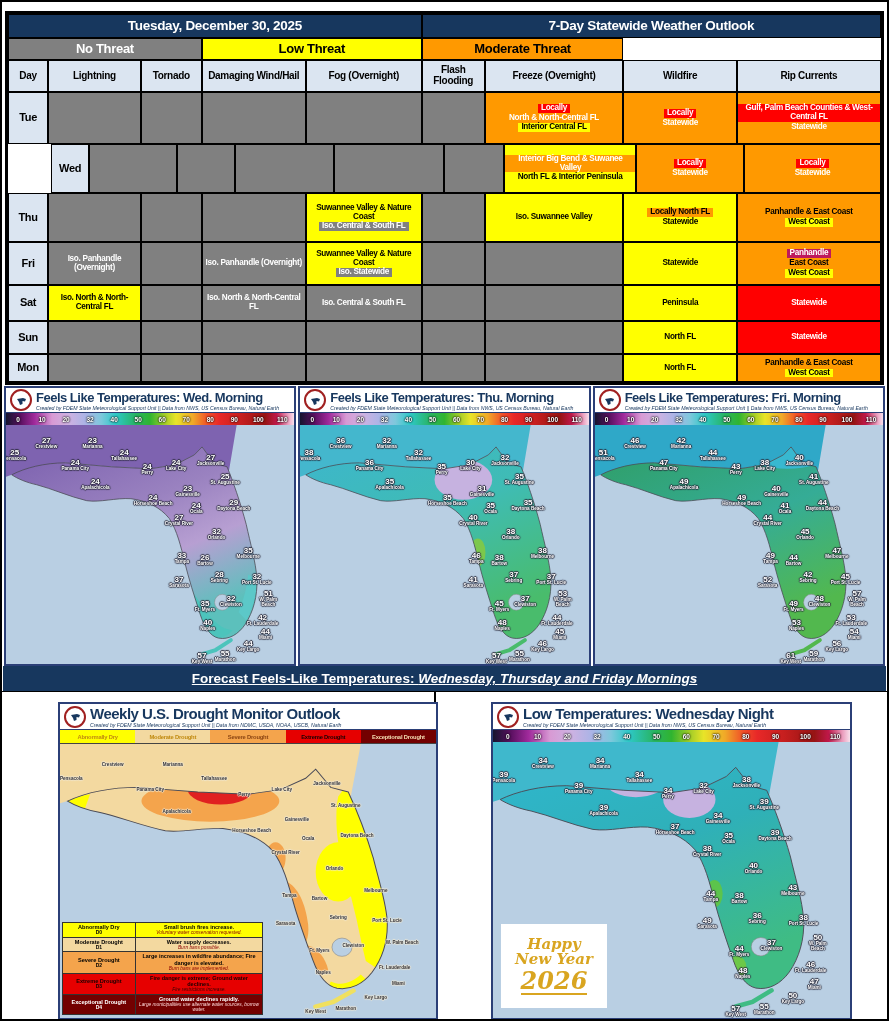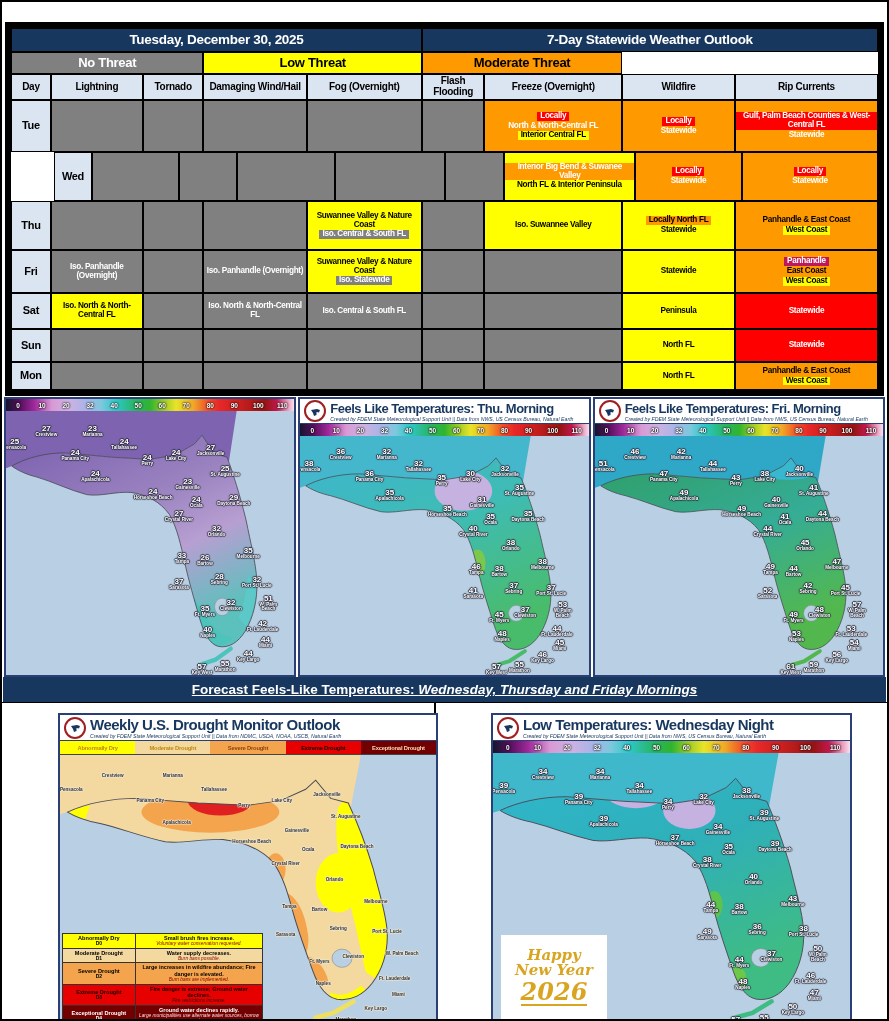--- a/index.html
+++ b/index.html
@@ -1,19 +1,19 @@
 <!DOCTYPE html>
 <html><head>
 <meta charset="utf-8">
 <style>
   html,body{margin:0;padding:0;background:#fff;}
   body{font-family:"Liberation Sans",sans-serif;-webkit-font-smoothing:antialiased;}
   .sheet{width:885px;height:1017px;border:2px solid #000;background:#fff;position:relative;overflow:hidden;}
   
-  .wx-table{margin:20px 3px 1px 3px;border:6px solid #000000;}
+  .wx-table{margin:9px 3px 1px 3px;border:3px solid #000000;}
   .grid9{display:grid;grid-template-columns:4.6% 10.6% 7% 11.9% 13.3% 7.2% 15.9% 13% 16.5%;}
   .wx-cell{border:1px solid #000;display:flex;flex-direction:column;align-items:center;justify-content:center;
     text-align:center;overflow:hidden;letter-spacing:-0.3px;line-height:1.08;}
   .title-cell{background:#17375E;color:#fff;font-weight:bold;font-size:13.5px;}
   .threat-cell{font-weight:bold;font-size:13px;}
   .colhead-cell{background:#dbe5f1;color:#000;font-weight:bold;font-size:10px;}
   .day-cell{background:#dbe5f1;font-weight:bold;font-size:11px;}
   .data-cell{background:#808080;font-weight:bold;font-size:8.2px;gap:1px;padding:1px 0;}
   .cline{display:block;max-width:97%;}
   .chip{display:block;width:max-content;max-width:96%;margin:0 auto;padding:0 3px;}
@@ -74,21 +74,21 @@
   <div class="wx-table">
     <div class="grid9" style="height:24px">
       <div class="wx-cell title-cell" style="grid-column:1/6">Tuesday, December 30, 2025</div>
       <div class="wx-cell title-cell" style="grid-column:6/10">7-Day Statewide Weather Outlook</div>
     </div>
     <div class="grid9" style="height:22px" id="threat-row">
         <div class="wx-cell threat-cell" style="background: rgb(128, 128, 128); color: rgb(255, 255, 255); grid-column: span 3;">No Threat</div>
         <div class="wx-cell threat-cell" style="background: rgb(255, 255, 0); color: rgb(0, 0, 0); grid-column: span 2;">Low Threat</div>
         <div class="wx-cell threat-cell" style="background: rgb(255, 153, 0); color: rgb(0, 0, 0); grid-column: span 2;">Moderate Threat</div>
       </div>
-    <div class="grid9" style="height:26px" id="col-head">
+    <div class="grid9" style="height:32px" id="col-head">
         <div class="wx-cell colhead-cell">Day</div>
         <div class="wx-cell colhead-cell">Lightning</div>
         <div class="wx-cell colhead-cell">Tornado</div>
         <div class="wx-cell colhead-cell">Damaging Wind/Hail</div>
         <div class="wx-cell colhead-cell">Fog (Overnight)</div>
         <div class="wx-cell colhead-cell">Flash Flooding</div>
         <div class="wx-cell colhead-cell">Freeze (Overnight)</div>
         <div class="wx-cell colhead-cell">Wildfire</div>
         <div class="wx-cell colhead-cell">Rip Currents</div>
       </div>
@@ -230,20 +230,31 @@
           <div class="wx-cell data-cell" style="background: rgb(255, 153, 0);">
             <div class="cline" style="color: rgb(0, 0, 0);">Panhandle &amp; East Coast</div>
             <div class="chip" style="background: rgb(255, 255, 0); color: rgb(0, 0, 0);">West Coast</div>
           </div>
         </div>
       </div>
   </div>
 
   <div class="maps-row">
     <div class="map-panel">
+      <div class="p-head">
+        <span class="fdem">
+            <svg width="11" height="11" viewBox="0 0 11 11">
+              <path d="M1,4 L7,3 L10,4 L9,6.5 L6.5,6 L6.5,9 L4,10 L3,7 Z" fill="#17375E"></path>
+            </svg>
+          </span>
+        <span class="p-head-txt">
+            <span class="p-title">Feels Like Temperatures: Wed. Morning</span>
+        <span class="p-credit">Created by FDEM State Meteorological Support Unit || Data from NWS, US Census Bureau, Natural Earth</span>
+          </span>
+      </div>
       <div class="colorbar">
           <div class="cb-tick">0</div>
           <div class="cb-tick">10</div>
           <div class="cb-tick">20</div>
           <div class="cb-tick">32</div>
           <div class="cb-tick">40</div>
           <div class="cb-tick">50</div>
           <div class="cb-tick">60</div>
           <div class="cb-tick">70</div>
           <div class="cb-tick">80</div>

